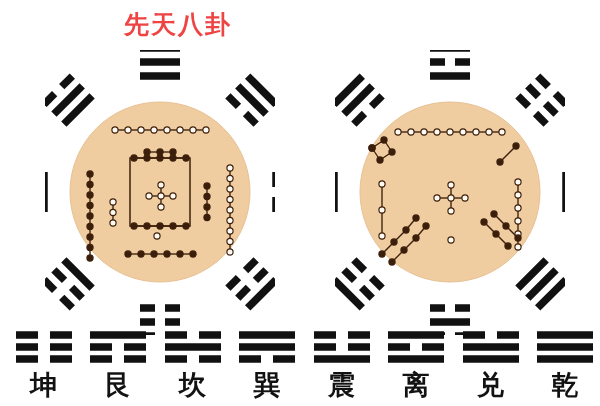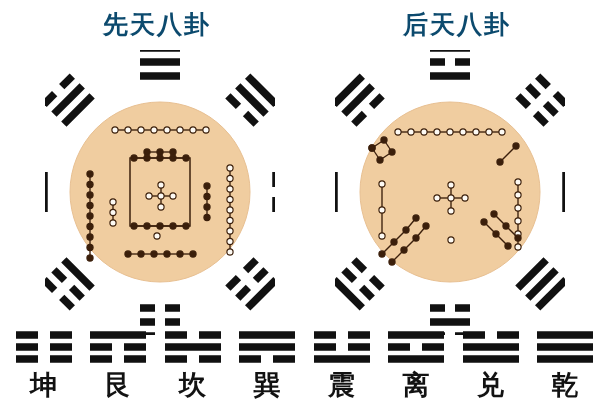--- a/index.html
+++ b/index.html
@@ -17,24 +17,24 @@
   .stage {
     position: absolute;
     left: 0; top: 0;
     width: 600px; height: 406px;
   }
   .diagram-title {
     position: absolute;
     font-family: "Liberation Serif", serif;
     font-size: 25px;
     font-weight: 700;
-    color: #0c4a6e;
+    color: #ef4444;
     letter-spacing: 2px;
     white-space: nowrap;
-    text-align: center;
+    text-align: right;
   }
   #title-xiantian { left: 82px; top: 8px; width: 150px; }
   #title-houtian  { left: 382px; top: 8px; width: 150px; }
 
   .bagua-panel { position: absolute; }
   .bagua-svg { display: block; }
 
   .legend-strip {
     position: absolute;
     left: 0;
@@ -62,21 +62,20 @@
     margin-top: 2px;
   }
 </style>
 </head>
 <body>
 
 <div class="stage">
 
   <div class="diagram-title" id="title-xiantian">先天八卦</div>
 
-  <div class="diagram-title" id="title-houtian">后天八卦</div>
 
   <div class="bagua-panel" id="panel-xiantian" style="left:45px; top:50px;">
     <svg class="bagua-svg" id="svg-xiantian" width="230" height="285" viewBox="0 0 230 285">
         <circle cx="115" cy="142" r="90" fill="#f0cda0" stroke="#e8c092" stroke-width="1"></circle>
         <g>
           <line x1="70" y1="80" x2="83" y2="80" stroke="#3b1f0b" stroke-width="1.35"></line>
           <line x1="83" y1="80" x2="96" y2="80" stroke="#3b1f0b" stroke-width="1.35"></line>
           <line x1="96" y1="80" x2="109" y2="80" stroke="#3b1f0b" stroke-width="1.35"></line>
           <line x1="109" y1="80" x2="122" y2="80" stroke="#3b1f0b" stroke-width="1.35"></line>
           <line x1="122" y1="80" x2="135" y2="80" stroke="#3b1f0b" stroke-width="1.35"></line>

